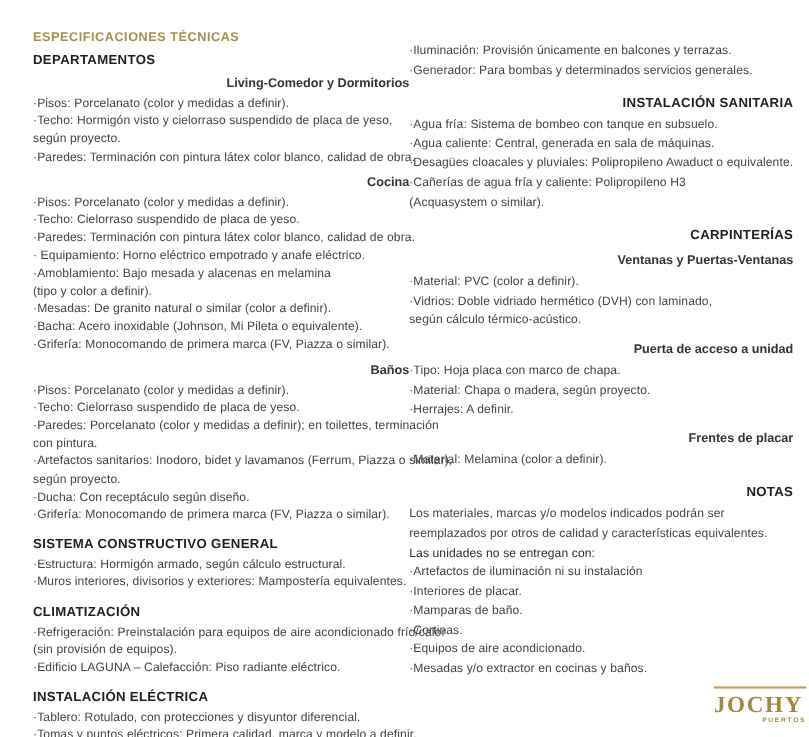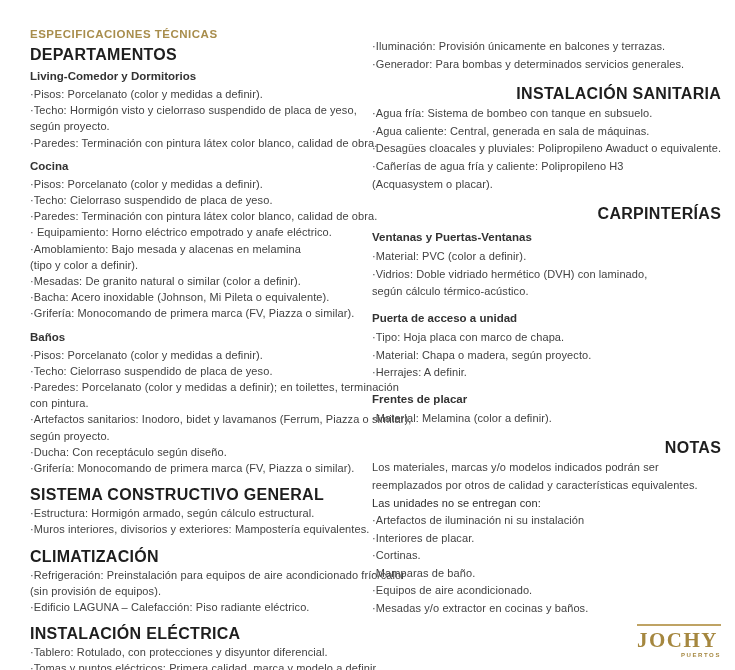--- a/index.html
+++ b/index.html
@@ -25,53 +25,54 @@
   }
   .doc-title{
     font-size:11.5px;
     font-weight:bold;
     color:#a88d4c;
     letter-spacing:.5px;
     margin:0 0 8px 0;
   }
   .block{margin:0;}
   .sec-heading{
-    font-size:16px;
+    font-size:12px;
     font-weight:bold;
     color:#1e1e1e;
     letter-spacing:.3px;
     margin:12px 0 4px 0;
     line-height:13px;
   }
   .sub-heading{
     font-size:11.5px;
     font-weight:600;
     color:#333333;
     margin:9px 0 3px 0;
     line-height:13px;
+    text-align:right;
   }
   .block:first-child > :first-child{margin-top:0;}
   .line{
     font-size:11px;
     line-height:16.2px;
     letter-spacing:.1px;
     color:#424242;
     white-space:nowrap;
   }
   .line.bold{
     font-weight:normal;
     color:#2b2b2b;
   }
   .col-right{margin-top:10px;}
   .col-right .line{line-height:17.6px;}
   .col-right .sec-heading{margin:14px 0 5px 0;text-align:right;}
   .col-right .sub-heading{margin:11px 0 4px 0;}
   .logo{
     position:absolute;
-    right:14px;
+    right:2px;
     bottom:12px;
     width:84px;
   }
   .logo-rule{
     height:2px;
     background:#bfa364;
     margin-bottom:4px;
   }
   .logo-word{
     font-family:"Liberation Serif", serif;
@@ -154,21 +155,21 @@
           <div class="block">
             <div class="line">·Iluminación: Provisión únicamente en balcones y terrazas.</div>
             <div class="line">·Generador: Para bombas y determinados servicios generales.</div>
           </div>
           <div class="block">
             <div class="sec-heading">INSTALACIÓN SANITARIA</div>
             <div class="line">·Agua fría: Sistema de bombeo con tanque en subsuelo.</div>
             <div class="line">·Agua caliente: Central, generada en sala de máquinas.</div>
             <div class="line">·Desagües cloacales y pluviales: Polipropileno Awaduct o equivalente.</div>
             <div class="line">·Cañerías de agua fría y caliente: Polipropileno H3</div>
-            <div class="line">(Acquasystem o placar).</div>
+            <div class="line">(Acquasystem o similar).</div>
           </div>
           <div class="block">
             <div class="sec-heading">CARPINTERÍAS</div>
           </div>
           <div class="block">
             <div class="sub-heading">Ventanas y Puertas-Ventanas</div>
             <div class="line">·Material: PVC (color a definir).</div>
             <div class="line">·Vidrios: Doble vidriado hermético (DVH) con laminado,</div>
             <div class="line">según cálculo térmico-acústico.</div>
           </div>
@@ -182,22 +183,22 @@
             <div class="sub-heading">Frentes de placar</div>
             <div class="line">·Material: Melamina (color a definir).</div>
           </div>
           <div class="block">
             <div class="sec-heading">NOTAS</div>
             <div class="line">Los materiales, marcas y/o modelos indicados podrán ser</div>
             <div class="line">reemplazados por otros de calidad y características equivalentes.</div>
             <div class="line bold">Las unidades no se entregan con:</div>
             <div class="line">·Artefactos de iluminación ni su instalación</div>
             <div class="line">·Interiores de placar.</div>
+            <div class="line">·Mamparas de baño.</div>
             <div class="line">·Cortinas.</div>
-            <div class="line">·Mamparas de baño.</div>
             <div class="line">·Equipos de aire acondicionado.</div>
             <div class="line">·Mesadas y/o extractor en cocinas y baños.</div>
           </div>
         </div>
     </section>
   </main>
 
   <footer class="logo">
     <div class="logo-rule"></div>
     <div class="logo-word">JOCHY</div>

